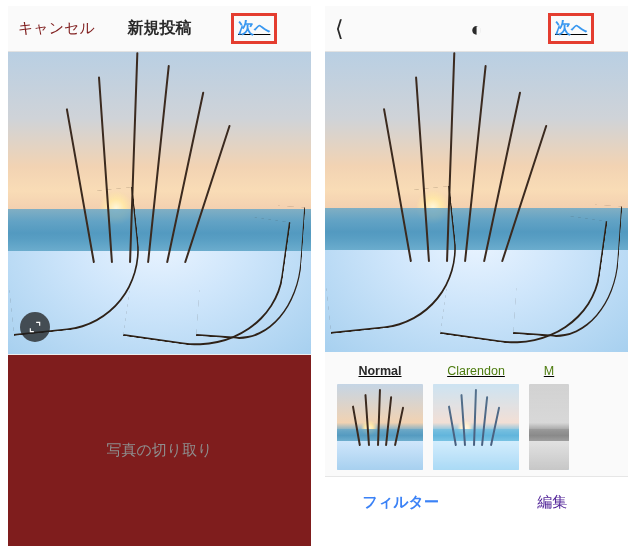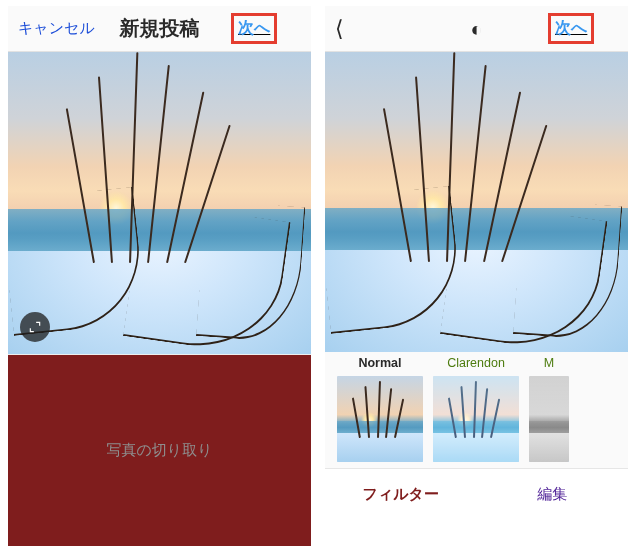--- a/index.html
+++ b/index.html
@@ -38,22 +38,22 @@
   .topbar .right { justify-content: flex-start; text-decoration: underline; }
   .topbar .center {
     position: absolute;
     left: 0; right: 0;
     display: flex;
     justify-content: center;
     align-items: center;
     pointer-events: none;
     height: 46px;
   }
-  .btn-cancel { color: #1d4ed8; font-size: 15px; cursor: pointer; }
-  .title { color: #2a2a2a; font-size: 20px; font-weight: 700; }
+  .btn-cancel { color: #7f1d1d; font-size: 15px; cursor: pointer; }
+  .title { color: #2a2a2a; font-size: 16px; font-weight: 700; }
   .btn-next {
     color: #3897f0;
     font-size: 16px;
     font-weight: 600;
     cursor: pointer;
     padding: 4px 6px;
   }
   .highlight-box {
     border: 3px solid #e43d30;
     padding: 2px 4px;
@@ -139,21 +139,21 @@
   .crop-badge svg { width:14px; height:14px; stroke:#fff; fill:none; stroke-width:2; }
   
   .crop-area {
     flex:1;
     background:#7f1d1d;
     display:flex; align-items:center; justify-content:center;
     border-top: 1px solid #eeeeee;
   }
   .crop-caption { color:#8e8e8e; font-size:15px; }
   
-  .filters-wrap { background:#fafafa; padding: 4px 0 6px 6px; }
+  .filters-wrap { background:#fafafa; padding: 12px 0 6px 6px; text-decoration: underline; }
   .filters {
     display:flex; gap:10px; align-items:flex-start; padding-left:6px; overflow:hidden;
   }
   .filter-item { width:86px; flex:0 0 auto; }
   .filter-item.partial { width:40px; }
   .filter-label { font-size:12.5px; text-align:center; margin-bottom:6px; color:#4d7c0f; font-weight:500;}
   .filter-item.sel .filter-label { color:#2a2a2a; font-weight:600; }
   .thumb { width:86px; height:86px; position:relative; overflow:hidden; border-radius:1px; }
   .filter-item.partial .thumb { width:40px; }
   .thumb .sky{background: linear-gradient(to bottom,#c5d5e5 0%, #f1d2b2 45%, #6ea9c8 55%, #bfe0f6 100%);}
@@ -167,21 +167,21 @@
   .thumb .r5{left:66%;height:46%;}
   .ov-clarendon::after{content:"";position:absolute;inset:0;background:linear-gradient(#3fa0e8,#1060b8);mix-blend-mode:screen;opacity:.55;}
   .ov-gingham::after{content:"";position:absolute;inset:0;background:#9aa0a6;mix-blend-mode:saturation;opacity:.85;}
   .ov-bw::after{content:"";position:absolute;inset:0;background:#808080;mix-blend-mode:color;opacity:1;}
   
   .tabs {
     height:52px; background:#ffffff; border-top:1px solid #e6e6e6;
     display:flex; align-items:center;
   }
   .tab { flex:1; text-align:center; font-size:15px; cursor:pointer; }
-  .tab.active { color:#7f1d1d; font-weight:700; }
+  .tab.active { color:#3b82f6; font-weight:700; }
   .tab.inactive { color:#4c1d95; }
 </style>
 </head>
 <body>
 
 <div class="screens">
 
   <div class="phone">
     <div class="topbar">
       <div class="left">

